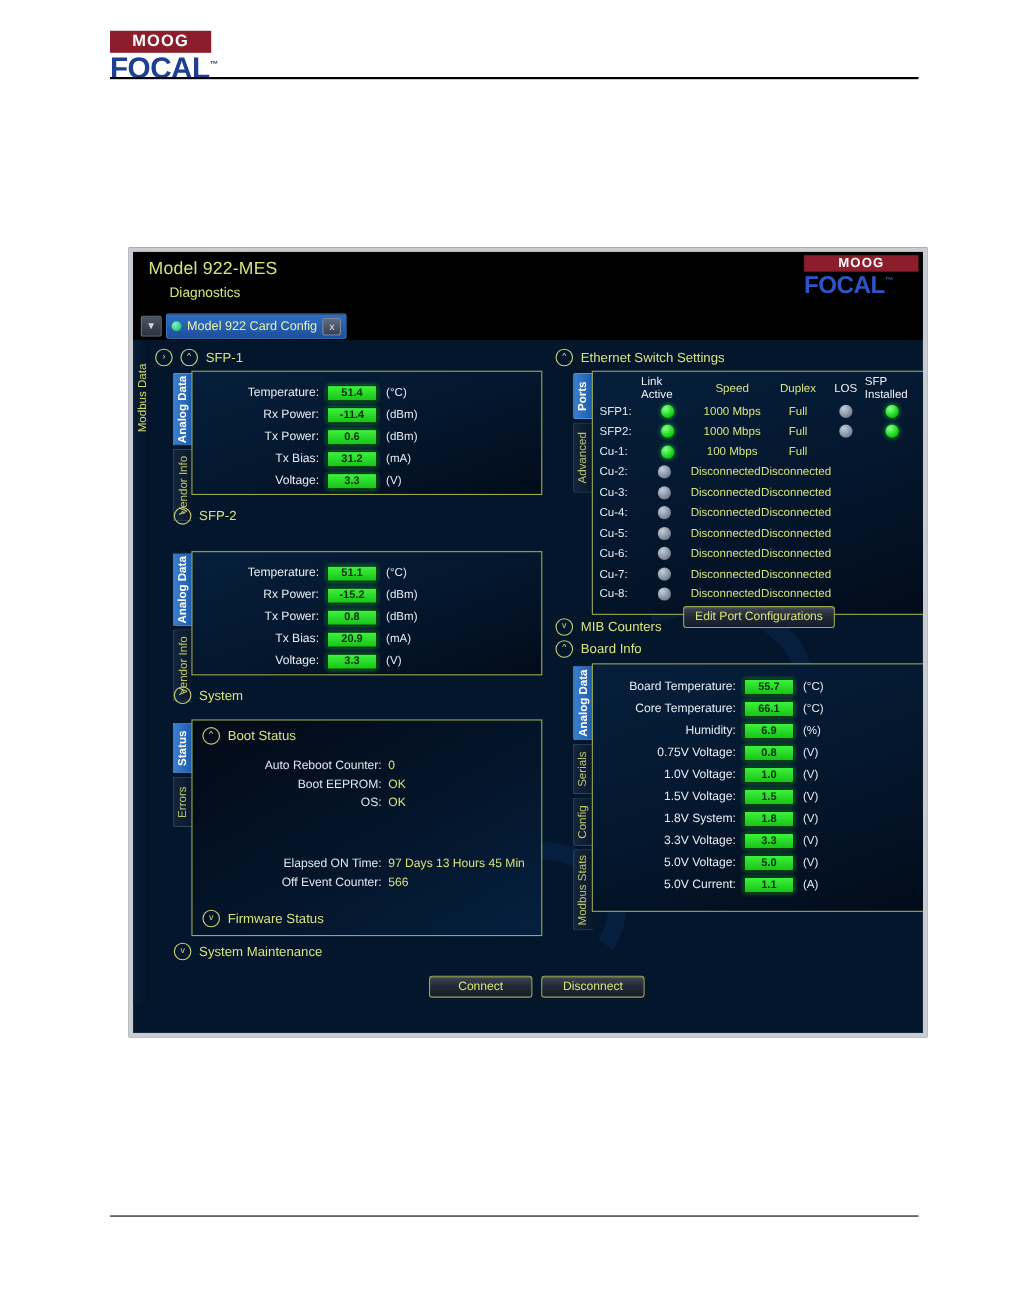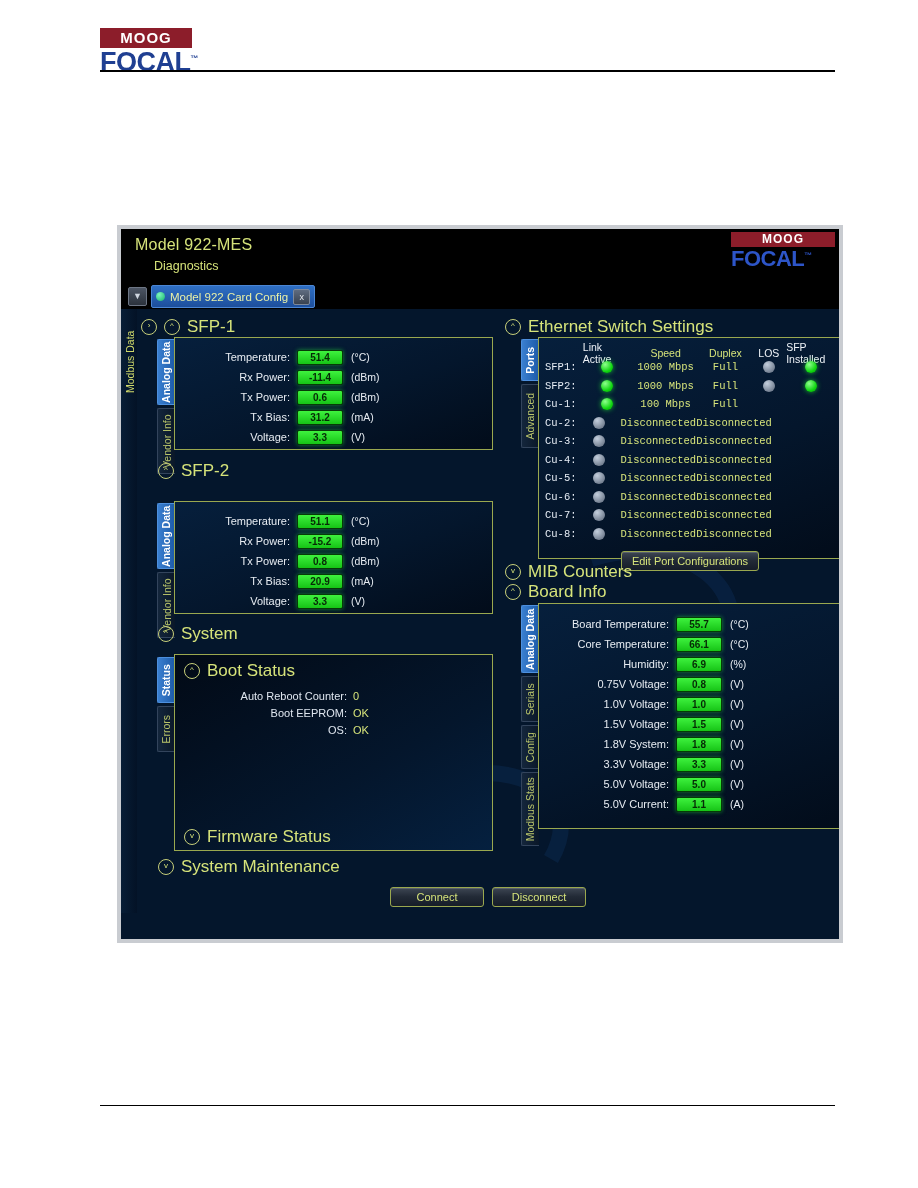--- a/index.html
+++ b/index.html
@@ -79,21 +79,21 @@
 
   .body-area{position:absolute;left:16px;top:80px;right:0;bottom:26px;}
 
   
   .sec-head{display:flex;align-items:center;gap:7px;}
   .chev{
     width:14px;height:14px;border-radius:50%;border:1px solid #c7cf7a;
     color:#d6e37a;font-size:8px;line-height:12px;text-align:center;
     flex:0 0 auto;
   }
-  .sec-head .title{color:#d6e37a;font-size:17px;}
+  .sec-head .title{color:#d6e37a;font-size:12px;}
 
   
   .panel{
     border:1px solid #9aa84f;background:linear-gradient(160deg,#061f3c 0%,#04162c 55%,#020c1a 100%);
     box-sizing:border-box;position:relative;
   }
   .panel.dark{background:linear-gradient(150deg,#020a16,#04162c 60%,#05203f);}
 
   
   .vtabs{position:absolute;display:flex;flex-direction:column;gap:3px;}
@@ -122,21 +122,21 @@
   .arow .unit{color:#e7ecf2;font-size:10.5px;padding-left:8px;}
 
   
   .kv{display:flex;align-items:center;height:17px;}
   .kv .k{color:#dfe6ef;font-size:11px;text-align:right;padding-right:6px;}
   .kv .v{color:#d6e37a;font-size:11px;}
 
   
   .ptable{position:absolute;font-size:10.5px;}
   .ptable .hd{display:flex;height:17px;align-items:center;color:#eef2f7;}
-  .ptable .pr{display:flex;height:18.5px;align-items:flex-start;font-family:Liberation Mono, monospace;}
+  .ptable .pr{display:flex;height:18.5px;align-items:flex-end;}
   .c-name{width:48px;color:#e6ecf4;}
   .c-link{width:62px;display:flex;justify-content:center;}
   .c-speed{width:86px;text-align:center;color:#d6e37a;}
   .c-dup{width:66px;text-align:center;color:#d6e37a;}
   .c-los{width:44px;display:flex;justify-content:center;}
   .c-sfp{width:62px;display:flex;justify-content:center;}
   .led{width:12px;height:12px;border-radius:50%;}
   .led.on{background:radial-gradient(circle at 35% 30%,#8dff8d,#0fd50f 62%,#0a9a0a);
     box-shadow:0 0 5px rgba(30,230,50,.75);}
   .led.off{background:radial-gradient(circle at 35% 30%,#c3cedc,#7f8b9c 62%,#5b6678);}
@@ -328,20 +328,30 @@
         <div class="kv">
               <span class="k" style="width:172px">Boot EEPROM:</span>
               <span class="v">OK</span>
             </div>
         <div class="kv">
               <span class="k" style="width:172px">OS:</span>
               <span class="v">OK</span>
             </div>
       </div>
 
+      <div style="position:absolute;left:0;top:121px;width:100%;">
+        <div class="kv">
+              <span class="k" style="width:172px">Elapsed ON Time:</span>
+              <span class="v">97 Days 13 Hours 45 Min</span>
+            </div>
+        <div class="kv">
+              <span class="k" style="width:172px">Off Event Counter:</span>
+              <span class="v">566</span>
+            </div>
+      </div>
 
       <div class="sec-head" style="position:absolute;left:9px;top:172px;">
         <span class="chev">v</span>
         <span class="title">Firmware Status</span>
       </div>
     </div>
 
     <div class="sec-head" style="position:absolute;left:21px;top:548px;">
       <span class="chev">v</span>
       <span class="title">System Maintenance</span>

